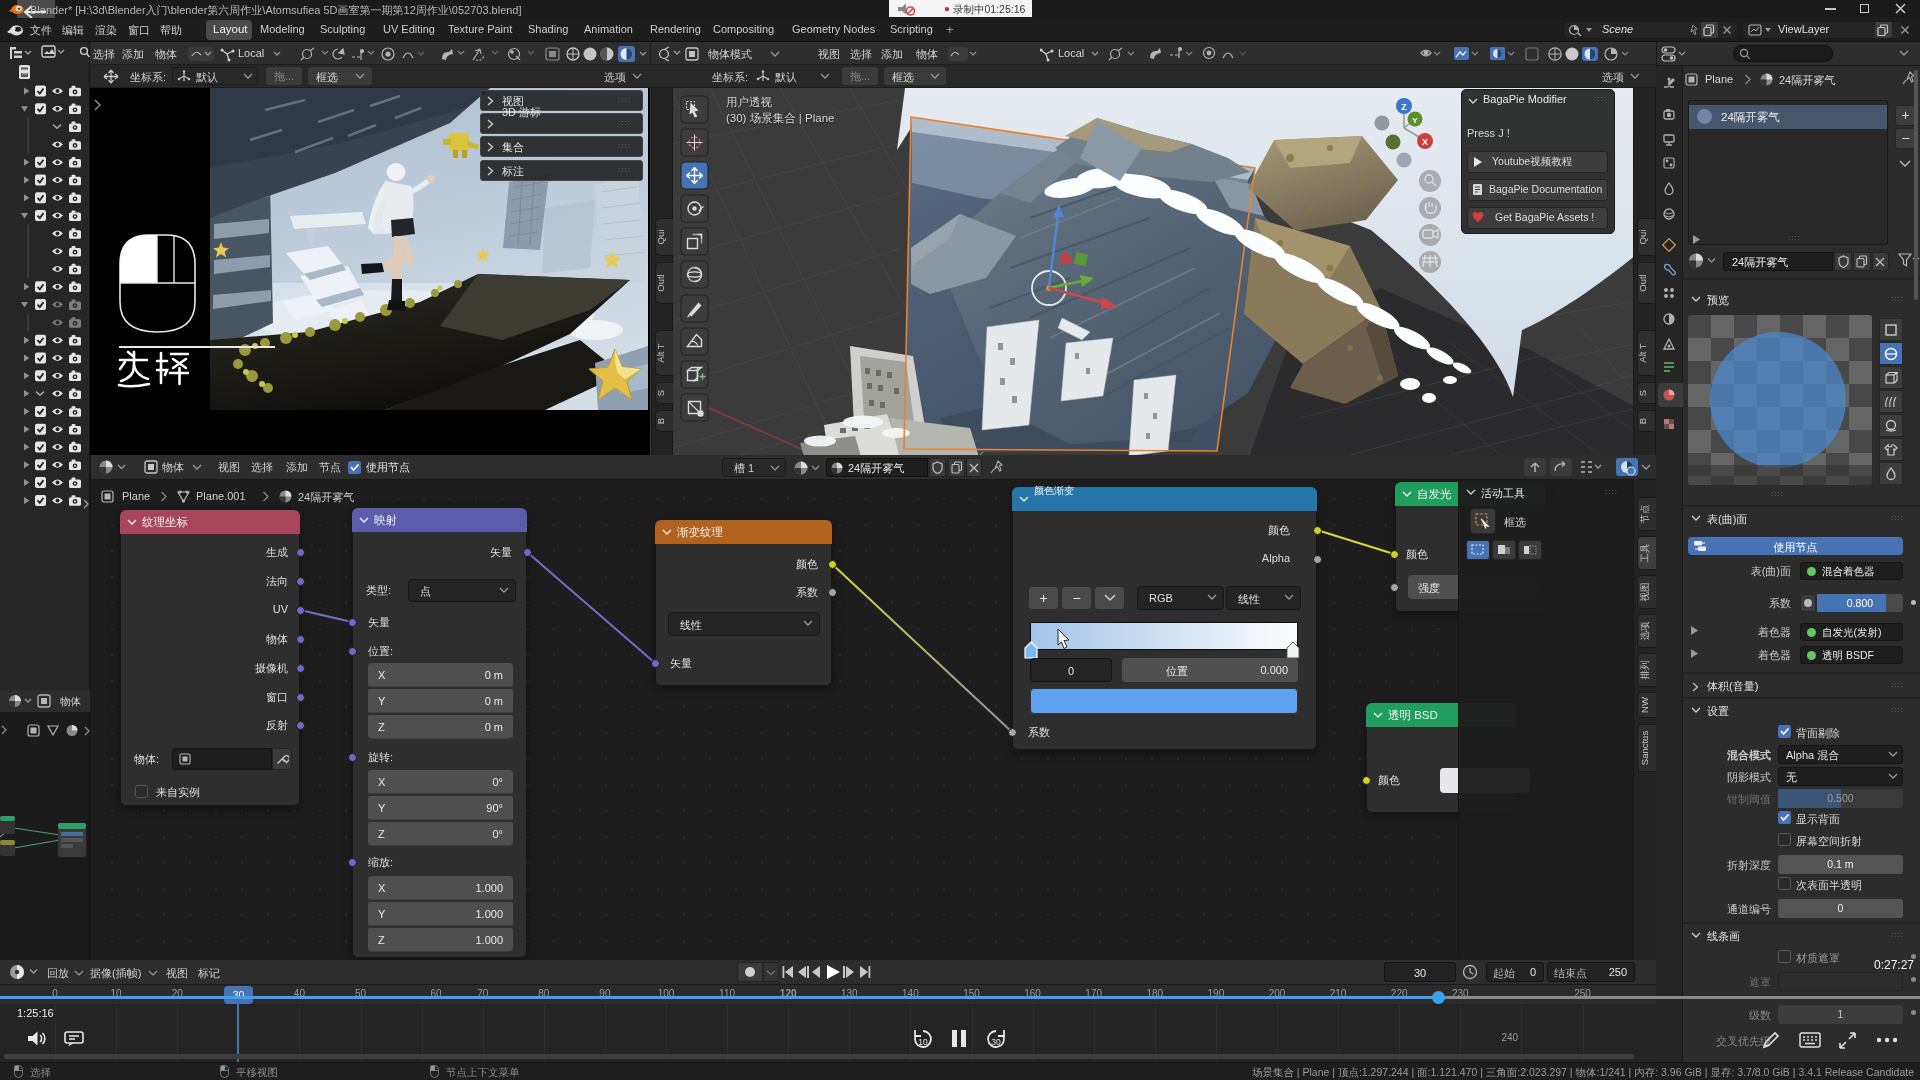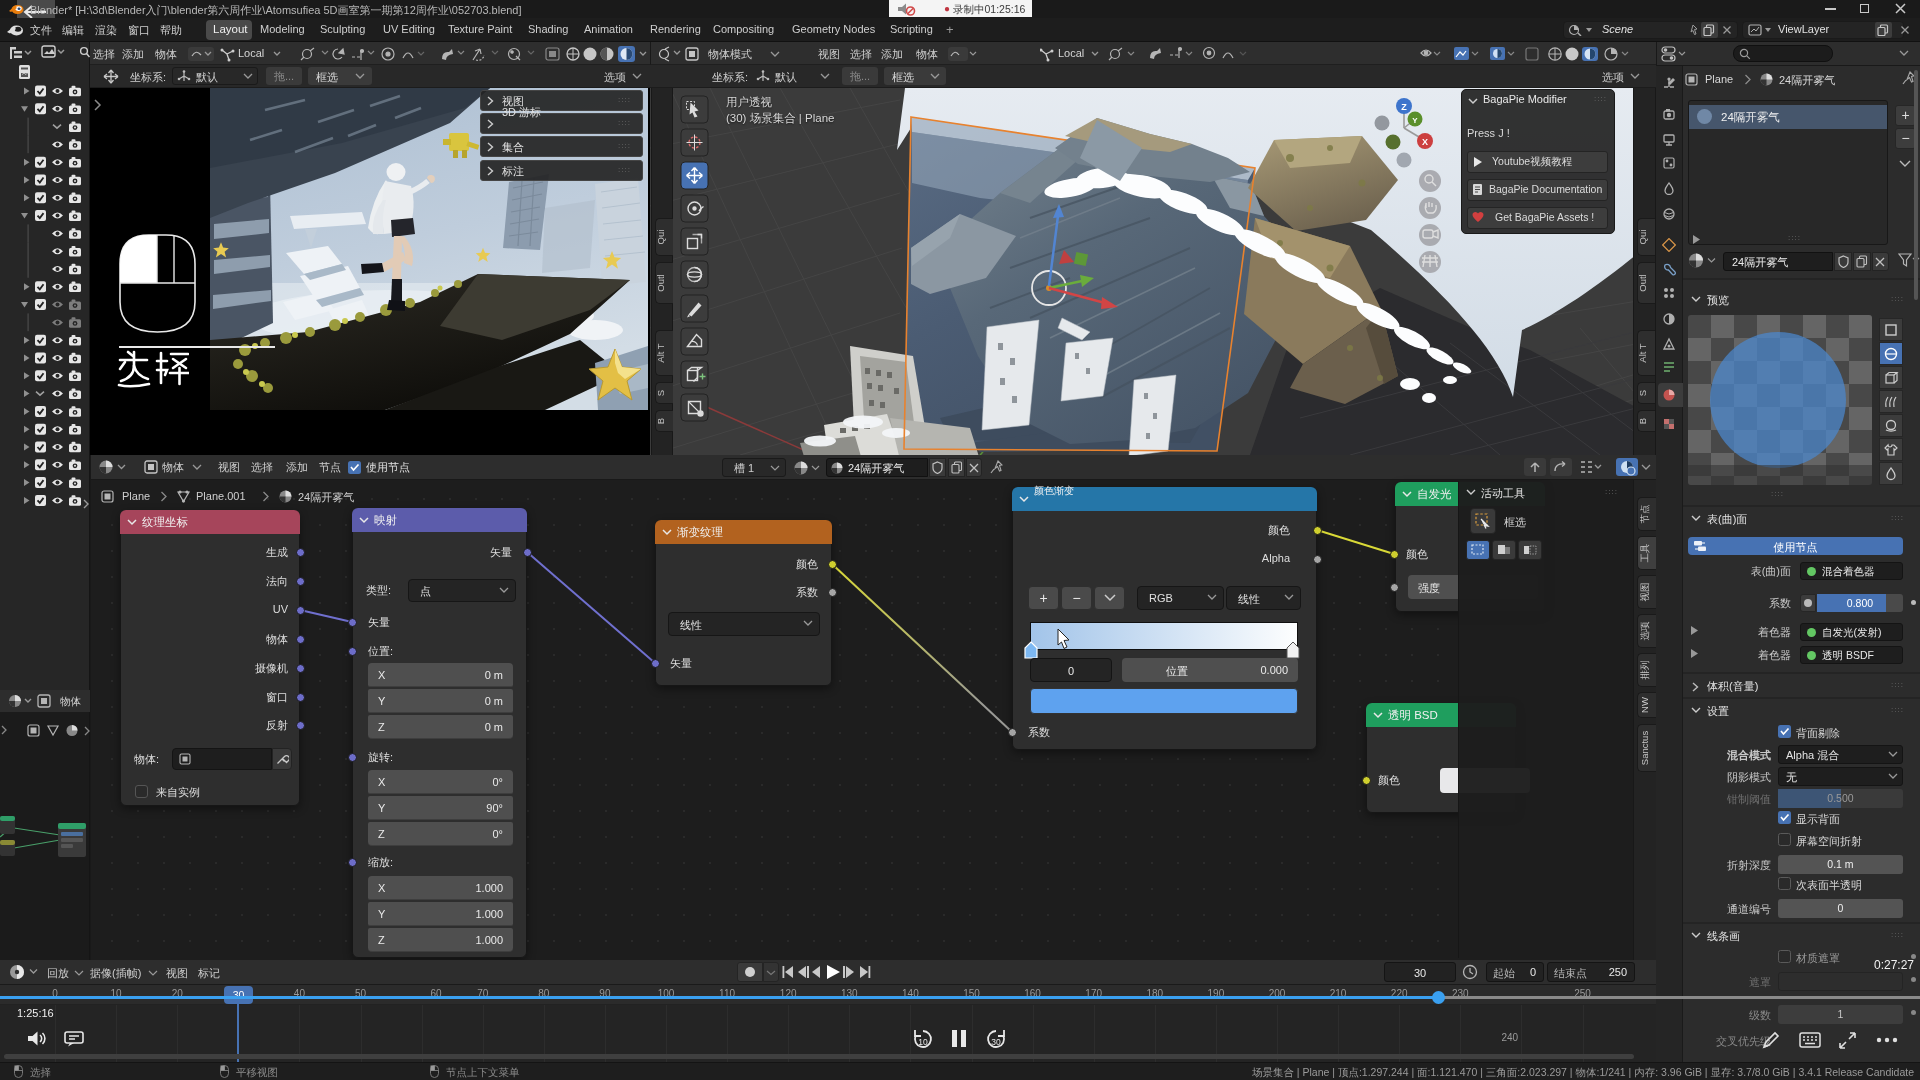--- a/index.html
+++ b/index.html
@@ -1449,21 +1449,21 @@
     <div class="abs" style="left:462.7px;top:988px;width:40px;text-align:center;color:#9a9a9a;font-size:10px;">70</div>
     <div class="abs" style="left:482.7px;top:1005px;width:1px;height:57px;background:#2d2d2d;"></div>
     <div class="abs" style="left:523.8px;top:988px;width:40px;text-align:center;color:#9a9a9a;font-size:10px;">80</div>
     <div class="abs" style="left:543.8px;top:1005px;width:1px;height:57px;background:#2d2d2d;"></div>
     <div class="abs" style="left:584.9px;top:988px;width:40px;text-align:center;color:#9a9a9a;font-size:10px;">90</div>
     <div class="abs" style="left:604.9px;top:1005px;width:1px;height:57px;background:#2d2d2d;"></div>
     <div class="abs" style="left:646.0px;top:988px;width:40px;text-align:center;color:#9a9a9a;font-size:10px;">100</div>
     <div class="abs" style="left:666.0px;top:1005px;width:1px;height:57px;background:#2d2d2d;"></div>
     <div class="abs" style="left:707.1px;top:988px;width:40px;text-align:center;color:#9a9a9a;font-size:10px;">110</div>
     <div class="abs" style="left:727.1px;top:1005px;width:1px;height:57px;background:#2d2d2d;"></div>
-    <div class="abs" style="left:768.2px;top:988px;width:40px;text-align:center;color:#9a9a9a;font-size:10px;">120</div>
+    <div class="abs" style="left:768.2px;top:988px;width:40px;text-align:center;color:#9a9a9a;font-size:10px;font-weight:bold;">120</div>
     <div class="abs" style="left:788.2px;top:1005px;width:1px;height:57px;background:#2d2d2d;"></div>
     <div class="abs" style="left:829.3000000000001px;top:988px;width:40px;text-align:center;color:#9a9a9a;font-size:10px;">130</div>
     <div class="abs" style="left:849.3000000000001px;top:1005px;width:1px;height:57px;background:#2d2d2d;"></div>
     <div class="abs" style="left:890.4px;top:988px;width:40px;text-align:center;color:#9a9a9a;font-size:10px;">140</div>
     <div class="abs" style="left:910.4px;top:1005px;width:1px;height:57px;background:#2d2d2d;"></div>
     <div class="abs" style="left:951.5px;top:988px;width:40px;text-align:center;color:#9a9a9a;font-size:10px;">150</div>
     <div class="abs" style="left:971.5px;top:1005px;width:1px;height:57px;background:#2d2d2d;"></div>
     <div class="abs" style="left:1012.5999999999999px;top:988px;width:40px;text-align:center;color:#9a9a9a;font-size:10px;">160</div>
     <div class="abs" style="left:1032.6px;top:1005px;width:1px;height:57px;background:#2d2d2d;"></div>
     <div class="abs" style="left:1073.7px;top:988px;width:40px;text-align:center;color:#9a9a9a;font-size:10px;">170</div>

